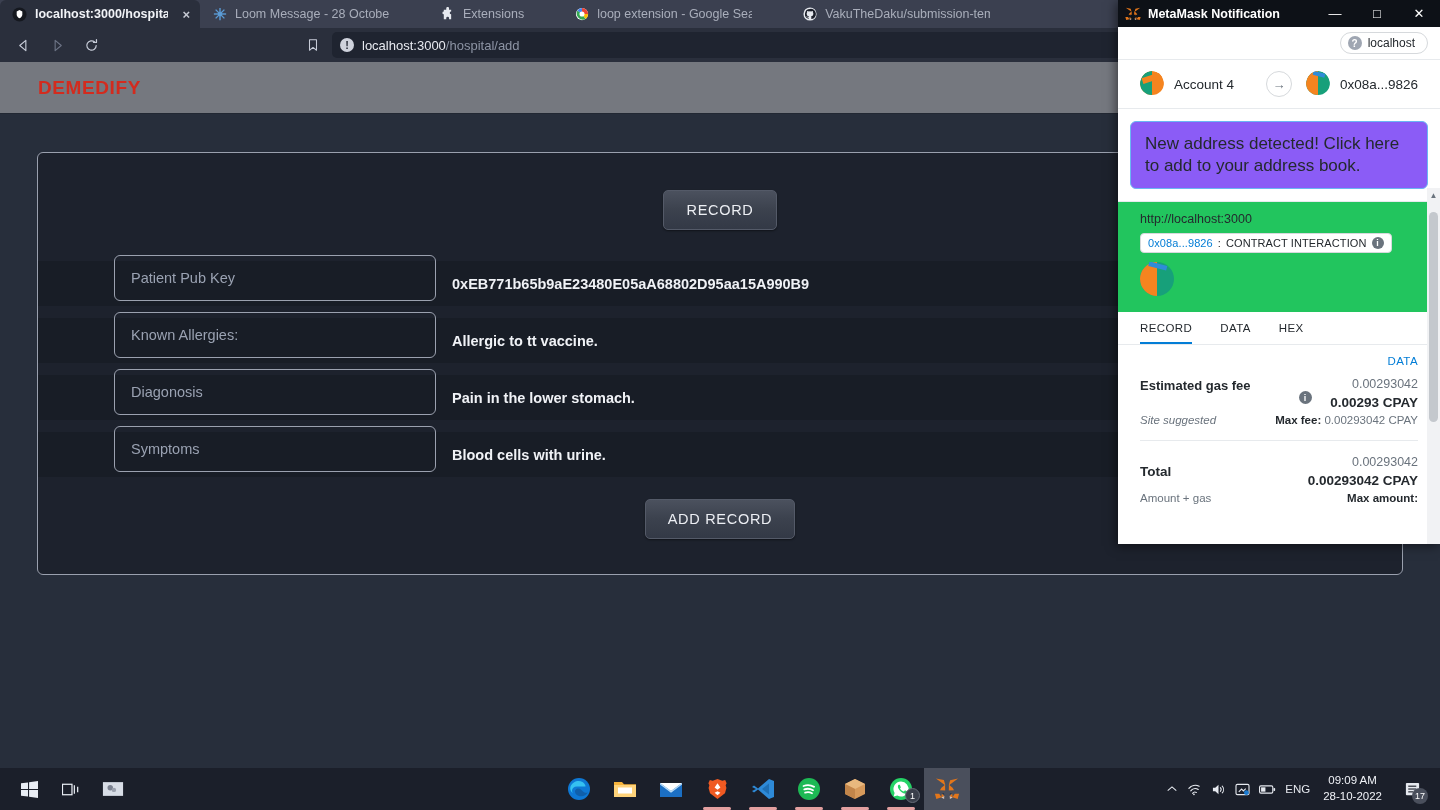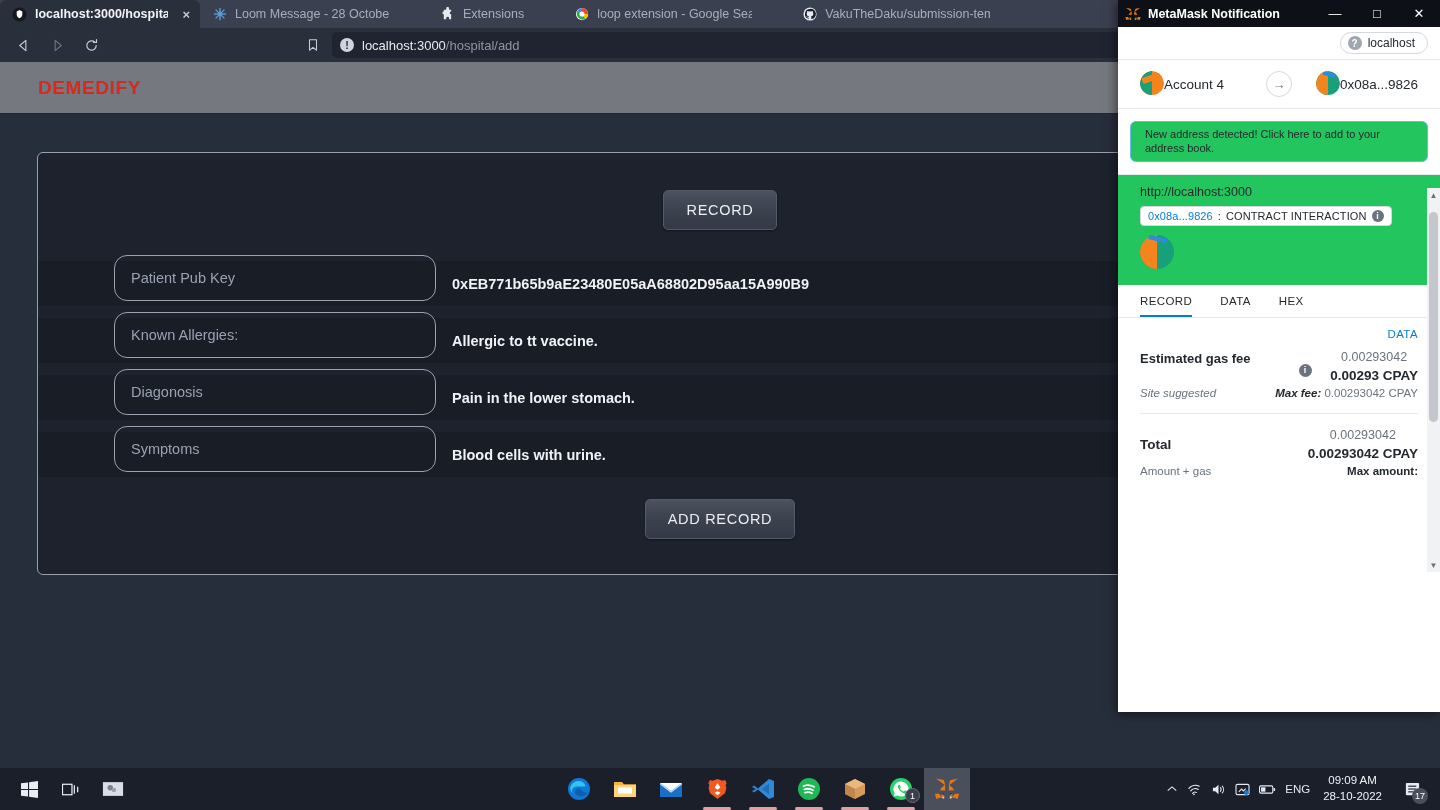--- a/index.html
+++ b/index.html
@@ -59,21 +59,21 @@
     font-size: 14.5px; letter-spacing: 0.7px; font-weight: 400;
     padding: 11px 22px; box-shadow: 0 1px 2px rgba(0,0,0,.45);
   }
   .rows { margin-top: 31px; }
   .row {
     position: relative; height: 45px; background: #181d26; margin-bottom: 12px;
     display: flex; align-items: center;
   }
   .row .labelbox {
     position: absolute; left: 76px; top: -6px; width: 322px; height: 46px;
-    border: 1px solid #9ba1af; border-radius: 13px;
+    border: 1px solid #9ba1af; border-radius: 6px;
     display: flex; align-items: center; padding-left: 16px;
     color: #9aa2b2; font-size: 14.5px; background: transparent;
   }
   .row .value {
     position: absolute; left: 414px; color: #f0f2f6; font-size: 14.5px; font-weight: 700;
     white-space: nowrap;
   }
   .addrec-wrap { display: flex; justify-content: center; margin-top: 22px; }
 
   
@@ -88,72 +88,72 @@
       background: #3a3f4b; color: #fff; font-size: 9px; display: flex; align-items: center; justify-content: center; border: 1px solid #676c78;}
   .tray { position: absolute; right: 0; display: flex; align-items: center; gap: 9px; padding-right: 11px; color: #e6e9ef; font-size: 11.5px; }
   .tray-ico { display: flex; align-items: center; justify-content: center; }
   .clock { text-align: center; line-height: 1.35; font-size: 11.5px; color: #f0f2f7; padding: 0 4px;}
   .notif { width: 34px; height: 42px; display: flex; align-items: center; justify-content: center; position: relative; }
   .notif-count { position: absolute; right: 1px; bottom: 6px; width: 16px; height: 16px; border-radius: 50%; background: #4a4f5c;
      color: #fff; font-size: 9px; display:flex; align-items:center; justify-content:center; }
 
   
   .mm {
-    position: absolute; left: 1118px; top: 0; width: 322px; height: 712px;
+    position: absolute; left: 1118px; top: 0; width: 322px; height: 544px;
     background: #fff; box-shadow: -2px 2px 10px rgba(0,0,0,.5);
     font-family: "Liberation Sans", sans-serif; overflow: hidden;
   }
   .mm-titlebar { height: 27px; background: #0d1117; display: flex; align-items: center; padding-left: 6px; }
   .mm-titlebar .mmfox { width: 18px; height: 18px; flex: 0 0 18px; }
   .mm-title { color: #fff; font-size: 12.5px; font-weight: 700; margin-left: 6px; flex: 1; }
   .mm-wbtn { width: 42px; height: 27px; display: flex; align-items: center; justify-content: center; color: #fff; font-size: 13px; }
   .mm-netrow { height: 32px; background: #fff; display: flex; align-items: center; justify-content: flex-end; padding-right: 12px; }
   .mm-pill {
     border: 1px solid #d6d9dc; border-radius: 20px; padding: 3px 12px 3px 7px;
     display: flex; align-items: center; gap: 6px; font-size: 12px; color: #24292e;
   }
   .mm-pill .q { width: 14px; height: 14px; border-radius: 50%; background: #9fa6b2; color: #fff;
       font-size: 10px; font-weight: 700; display: flex; align-items: center; justify-content: center; }
   .mm-accts { height: 50px; border-top: 1px solid #e7eaed; border-bottom: 1px solid #e7eaed;
       display: flex; align-items: center; padding: 0 22px; position: relative; }
-  .mm-acct { display: flex; align-items: center; font-size: 13.5px; color: #24292e; }
+  .mm-acct { display: flex; align-items: center; gap: 10px; font-size: 13.5px; color: #24292e; }
   .mm-arrow { position: absolute; left: 50%; transform: translateX(-50%); width: 26px; height: 26px; border-radius: 50%;
       border: 1px solid #d6d9dc; background: #fff; display: flex; align-items: center; justify-content: center; color: #6a737d; font-size: 13px; }
   .mm-acct.right { margin-left: auto; }
   .mm-notice-wrap { padding: 12px 12px 12px 12px; }
   .mm-notice {
-    border: 1px solid #6ab7f3; background: #22c55e; border-radius: 6px;
-    padding: 5px 14px; font-size: 11px; color: #24292e; line-height: 1.3;
+    border: 1px solid #6ab7f3; background: #8b5cf6; border-radius: 6px;
+    padding: 11px 14px; font-size: 17px; color: #24292e; line-height: 1.3;
   }
   .mm-origin-sec { background: #22c55e; padding: 10px 22px 12px; border-top: 1px solid #e7eaed; position: relative; }
   .mm-origin { font-size: 12.5px; color: #24292e; }
   .mm-contract {
     margin-top: 7px; display: inline-flex; align-items: center; gap: 5px;
     border: 1px solid #d6d9dc; border-radius: 4px; background: #fff;
     padding: 3px 7px; font-size: 11px; color: #24292e; letter-spacing: .1px;
   }
   .mm-contract .addr { color: #037dd6; }
   .mm-contract .i { width: 12px; height: 12px; border-radius: 50%; background: #6a737d; color:#fff;
       font-size: 9px; font-weight: 700; display:flex; align-items:center; justify-content:center; }
   .mm-bigident { margin-top: 9px; }
   .mm-tabs { display: flex; gap: 0; border-bottom: 1px solid #e7eaed; padding: 0 22px; background: #fff; }
   .mm-tab { padding: 10px 0 8px; margin-right: 28px; font-size: 11.5px; color: #24292e; letter-spacing: .4px; border-bottom: 2px solid transparent; }
   .mm-tab.active { color: #24292e; border-bottom-color: #037dd6; font-weight: 400; }
   .mm-edit { text-align: right; padding: 10px 22px 0; font-size: 11.5px; color: #037dd6; letter-spacing: .4px; }
   .mm-feerow { display: grid; grid-template-columns: 1fr auto; padding: 10px 22px 0; }
   .mm-feelabel { font-size: 13px; font-weight: 700; color: #24292e; line-height: 1.35; display: flex; align-items: flex-start; gap: 0; }
   .mm-feelabel .ii { width: 13px; height: 13px; border-radius: 50%; background: #6a737d; color:#fff;
       font-size: 9px; font-weight:700; display:flex; align-items:center; justify-content:center; margin-left: 48px; margin-top: 14px; flex:0 0 13px;}
-  .mm-feevals { text-align: center; }
+  .mm-feevals { text-align: right; }
   .mm-fiat { font-size: 12.5px; color: #6a737d; }
   .mm-native { font-size: 13.5px; font-weight: 700; color: #24292e; margin-top: 4px; }
   .mm-subrow { display: flex; justify-content: space-between; padding: 4px 22px 0; align-items: baseline; }
   .mm-sitesug { font-size: 11.5px; font-style: italic; color: #6a737d; }
   .mm-maxfee { font-size: 11.5px; color: #6a737d; }
-  .mm-maxfee b { color: #24292e; font-style: italic; }
+  .mm-maxfee b { color: #24292e; }
   .mm-divider { height: 1px; background: #e7eaed; margin: 14px 22px 0; }
   .mm-totalrow { display: grid; grid-template-columns: 1fr auto; padding: 14px 22px 0; align-items: center; }
   .mm-totallabel { font-size: 13.5px; font-weight: 700; color: #24292e; }
   .mm-foot { display: flex; justify-content: space-between; padding: 4px 22px 0; }
   .mm-foot span { font-size: 11.5px; color: #6a737d; }
   .mm-foot span.b { font-weight: 700; color: #24292e; }
   .mm-scroll { position: absolute; right: 0; top: 188px; width: 13px; height: 384px; background: #f1f2f4; }
   .mm-scroll .thumb { position: absolute; left: 2px; top: 24px; width: 9px; height: 210px; background: #c4c8cd; border-radius: 5px; }
   .mm-scroll .ar { position: absolute; left: 0; width: 13px; height: 14px; display: flex; align-items: center; justify-content: center;
      color: #6a737d; font-size: 8px; }

